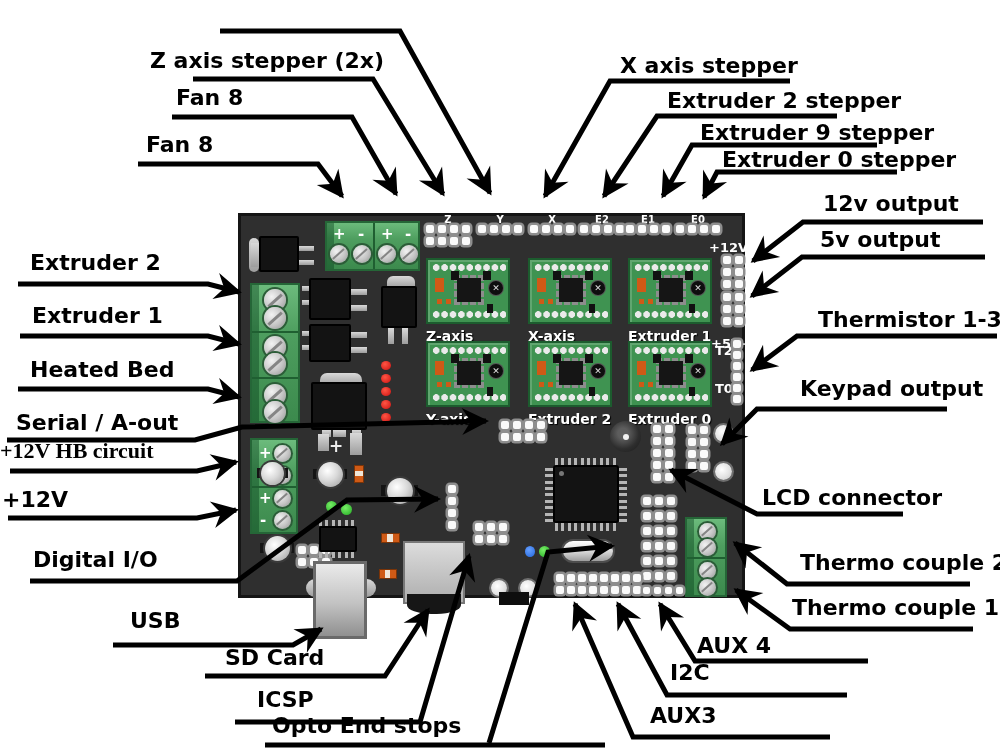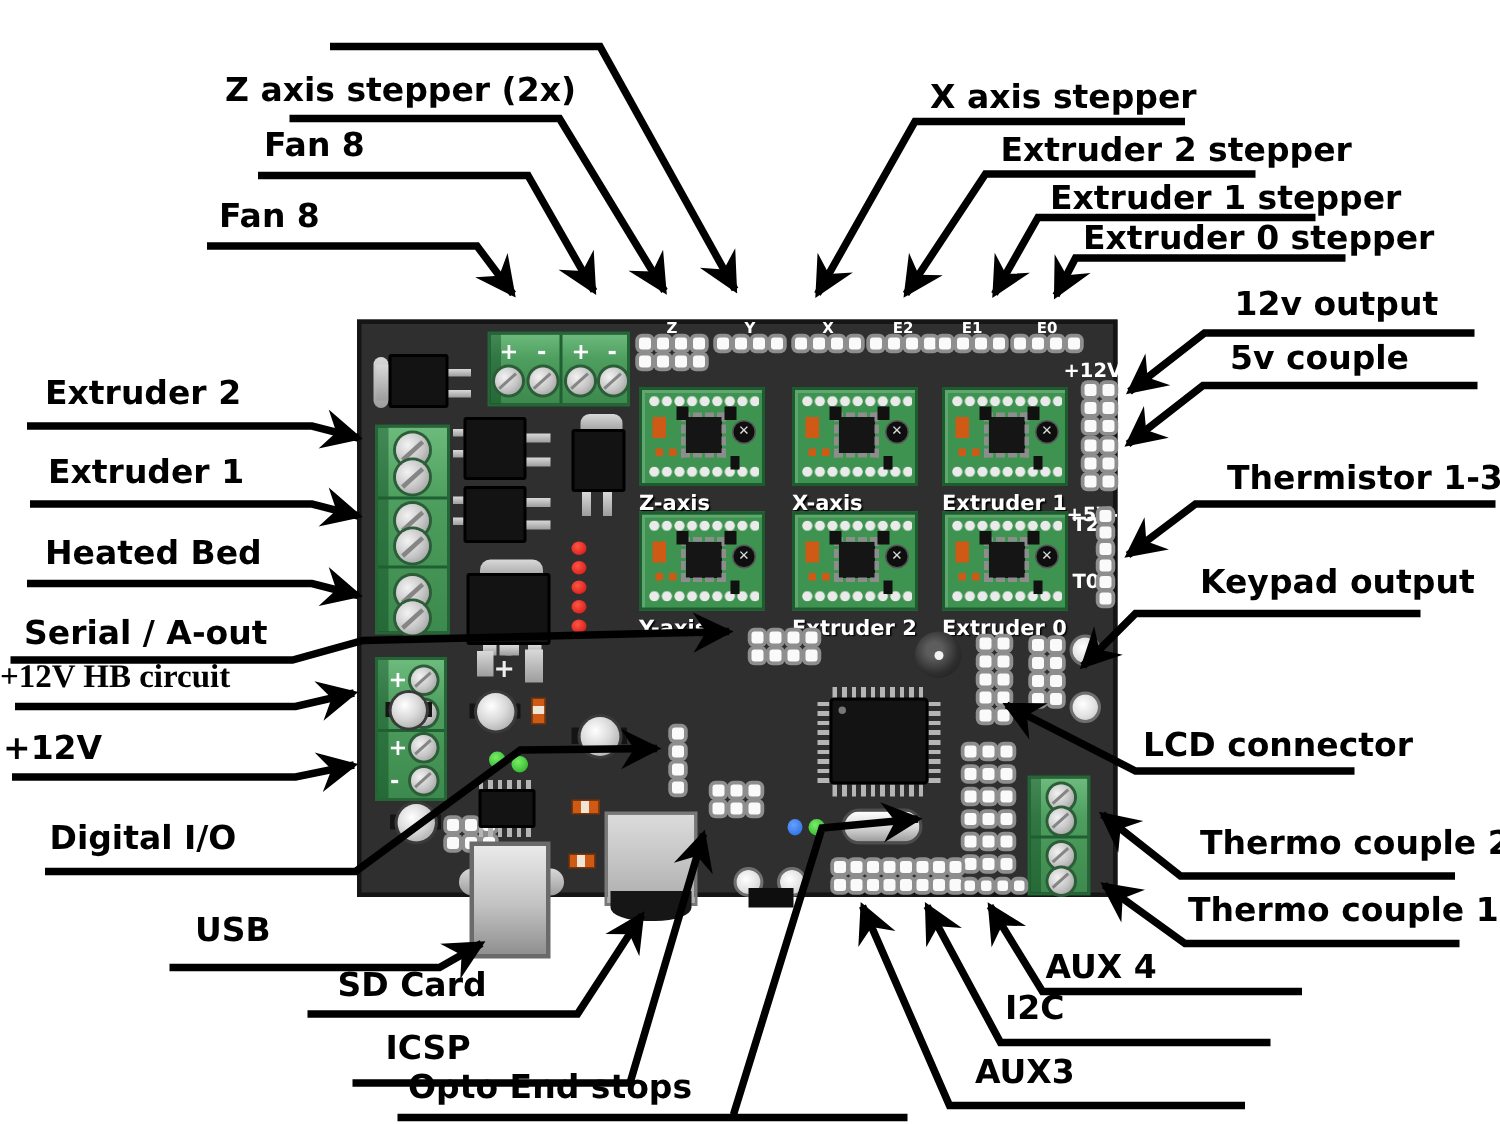--- a/index.html
+++ b/index.html
@@ -483,24 +483,24 @@
       <polyline points="20,336 208,336 239,344" marker-end="url(#arw)"></polyline>
       <polyline points="18,284 208,284 239,292" marker-end="url(#arw)"></polyline>
     </g>
   </svg>
 
   <div class="lbl" style="left:150px;top:49px;">Z axis stepper (2x)</div>
   <div class="lbl" style="left:176px;top:86px;">Fan 8</div>
   <div class="lbl" style="left:146px;top:133px;">Fan 8</div>
   <div class="lbl" style="left:620px;top:54px;">X axis stepper</div>
   <div class="lbl" style="left:667px;top:89px;">Extruder 2 stepper</div>
-  <div class="lbl" style="left:700px;top:121px;">Extruder 1 stepper</div>
+  <div class="lbl" style="left:700px;top:121px;">Extruder 9 stepper</div>
   <div class="lbl" style="left:722px;top:148px;">Extruder 0 stepper</div>
   <div class="lbl" style="left:823px;top:192px;">12v output</div>
-  <div class="lbl" style="left:820px;top:228px;">5v couple</div>
+  <div class="lbl" style="left:820px;top:228px;">5v output</div>
   <div class="lbl" style="left:818px;top:308px;">Thermistor 1-3</div>
   <div class="lbl" style="left:800px;top:377px;">Keypad output</div>
   <div class="lbl" style="left:762px;top:486px;">LCD connector</div>
   <div class="lbl" style="left:800px;top:551px;">Thermo couple 2</div>
   <div class="lbl" style="left:792px;top:596px;">Thermo couple 1</div>
   <div class="lbl" style="left:697px;top:634px;">AUX 4</div>
   <div class="lbl" style="left:670px;top:661px;">I2C</div>
   <div class="lbl" style="left:650px;top:704px;">AUX3</div>
   <div class="lbl" style="left:272px;top:714px;">Opto End stops</div>
   <div class="lbl" style="left:257px;top:688px;">ICSP</div>

